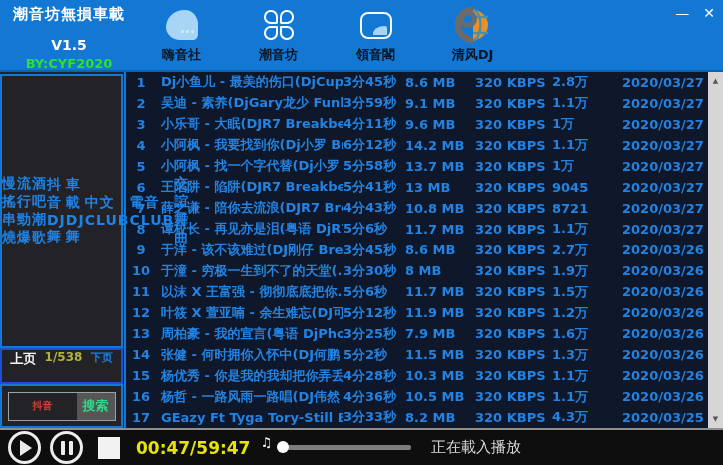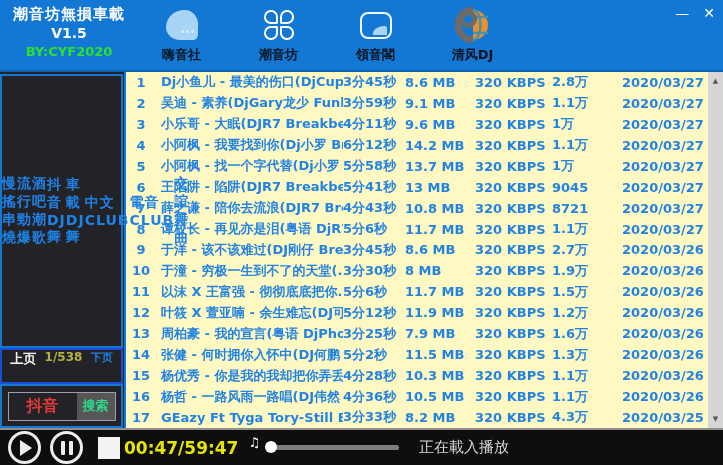--- a/index.html
+++ b/index.html
@@ -1,24 +1,24 @@
 <!DOCTYPE html>
 <html><head>
 <meta charset="utf-8">
 <style>
   * { margin:0; padding:0; box-sizing:border-box; }
   body { font-family:"DejaVu Sans","Liberation Sans",sans-serif; background:#000; }
-  .window { position:relative; width:723px; height:465px; background:#fef9c3; overflow:hidden; }
+  .window { position:relative; width:723px; height:465px; background:#0f172a; overflow:hidden; }
 
   
   .header { position:absolute; left:0; top:0; width:723px; height:72px;
             background:#1377d4; border-bottom:2px solid #0e62b2; }
   .title-block { position:absolute; left:6px; top:5px; width:126px; text-align:center; color:#fff; }
   .app-title { font-size:15px; font-weight:bold; letter-spacing:1px; }
-  .app-version { font-size:14px; font-weight:bold; margin-top:1px; }
+  .app-version { font-size:14px; font-weight:bold; margin-top:13px; }
   .app-byline { font-size:13px; font-weight:bold; color:#2ce22c; margin-top:3px; }
   .tabs { position:absolute; left:133px; top:6px; display:flex; }
   .tab { width:97px; display:flex; flex-direction:column; align-items:center; cursor:pointer; }
   .tab-icon-box { height:38px; display:flex; align-items:center; justify-content:center; }
   .tab-label { font-size:13px; font-weight:bold; color:#0a1420; margin-top:2px; }
   
   .clover { display:grid; grid-template-columns:14px 14px; grid-template-rows:14px 14px; gap:2px; }
   .clover span { border:2px solid #fff; }
   .clover span:nth-child(1){ border-radius:48% 48% 10% 48%; }
   .clover span:nth-child(2){ border-radius:48% 48% 48% 10%; }
@@ -46,21 +46,21 @@
   .side-item { flex:1; display:flex; align-items:center; justify-content:center;
                color:#1e82e6; font-size:14px; font-weight:bold; cursor:pointer; letter-spacing:1px; }
   .page-box { position:absolute; left:0; top:276px; width:123px; height:36px;
               border:2px solid #1d4ed8; display:flex; align-items:flex-start; justify-content:space-evenly; }
   .page-prev { color:#f2f2f2; font-size:13px; font-weight:bold; cursor:pointer; }
   .page-num  { color:#b2b244; font-size:12px; font-weight:bold; }
   .page-next { color:#1e82e6; font-size:11px; font-weight:bold; cursor:pointer; }
   .search-outer { position:absolute; left:0; top:312px; width:123px; height:44px;
                   border:2px solid #1377d4; display:flex; align-items:center; justify-content:center; }
   .search-inner { width:108px; height:29px; border:1px solid #98a0a8; display:flex; align-items:center; }
-  .search-keyword { flex:1; text-align:center; color:#e03a3a; font-size:16px; font-weight:bold; }
+  .search-keyword { flex:1; text-align:center; color:#e03a3a; font-size:10px; font-weight:bold; }
   .search-btn { width:38px; height:27px; background:#565656; color:#2ed98a; font-size:13px;
                 font-weight:bold; display:flex; align-items:center; justify-content:center; cursor:pointer; }
 
   
   .table { position:absolute; left:124px; top:72px; width:584px; height:356px;
            border-left:2px solid #1377d4; display:flex; flex-direction:column; }
   .song-row { flex:1; display:flex; align-items:center; color:#2383e2;
               font-size:13px; font-weight:bold; white-space:nowrap; cursor:pointer; }
   .c-num   { width:30px; text-align:center; flex-shrink:0; }
   .c-title { flex:1; overflow:hidden; padding-left:5px; }
@@ -79,21 +79,21 @@
   .player { position:absolute; left:0; top:428px; width:723px; height:37px; background:#0e0e0e;
             border-top:2px solid #8f8f8f; display:flex; align-items:center; padding-left:8px; }
   .pbtn-circle { width:33px; height:33px; border:3px solid #ececec; border-radius:50%;
                  display:flex; align-items:center; justify-content:center; cursor:pointer;
                  margin-right:9px; flex-shrink:0; }
   .play-tri { width:0; height:0; border-left:12px solid #ececec; border-top:8px solid transparent;
               border-bottom:8px solid transparent; margin-left:3px; }
   .pause-bars { display:flex; gap:4px; }
   .pause-bars span { width:4px; height:14px; background:#ececec; border-radius:1px; }
   .stop-btn { width:22px; height:22px; background:#f2f2f2; margin:0 4px 0 6px; cursor:pointer; flex-shrink:0; }
-  .time { color:#e5e500; font-size:17px; font-weight:bold; flex-shrink:0; }
+  .time { color:#e5e500; font-size:17px; font-weight:bold; margin-left:12px; flex-shrink:0; }
   .note { color:#fff; font-size:13px; margin:0 4px 10px 10px; }
   .slider { position:relative; width:133px; height:5px; background:#7d7d7d; border-radius:2px;
             margin-left:2px; cursor:pointer; flex-shrink:0; }
   .slider-handle { position:absolute; left:-1px; top:-4px; width:12px; height:12px;
                    background:#fff; border-radius:50%; cursor:grab; }
   .status { color:#d8d8d8; font-size:15px; margin-left:20px; }
 </style>
 </head>
 <body>
 

